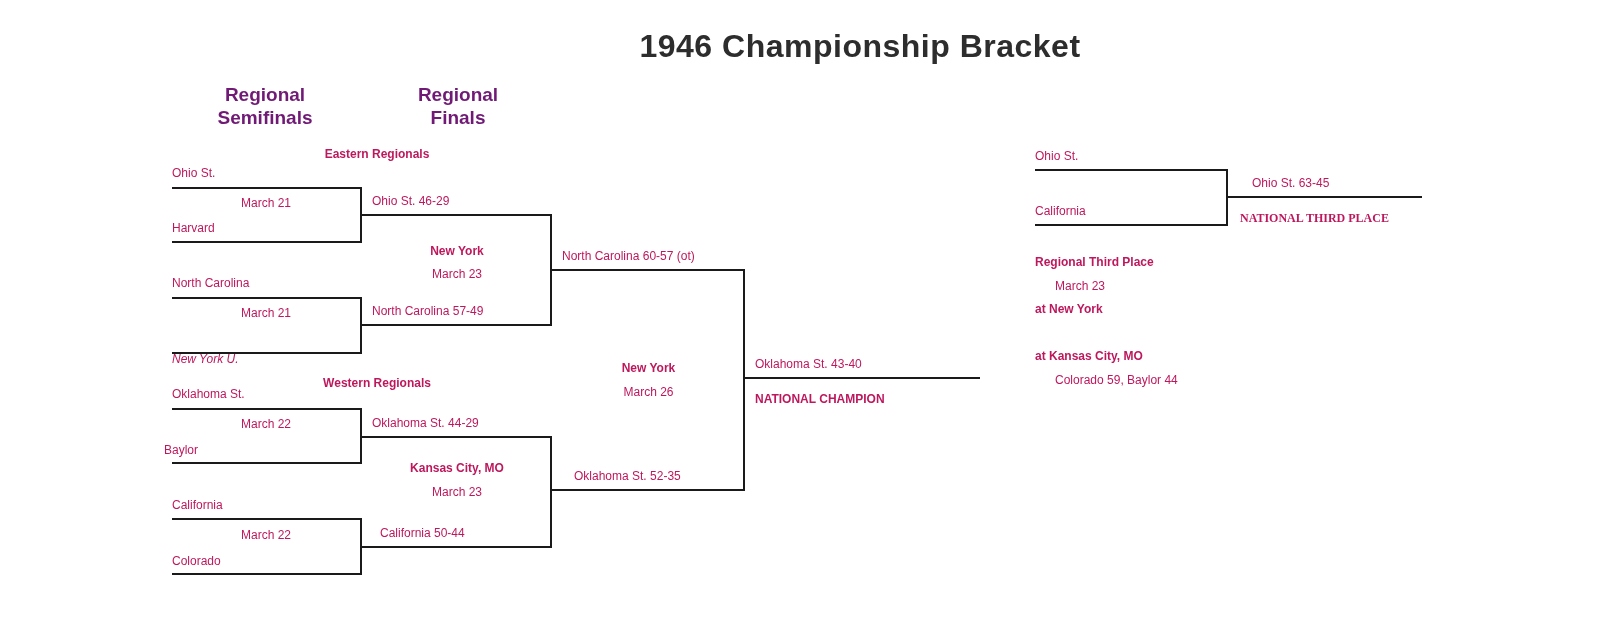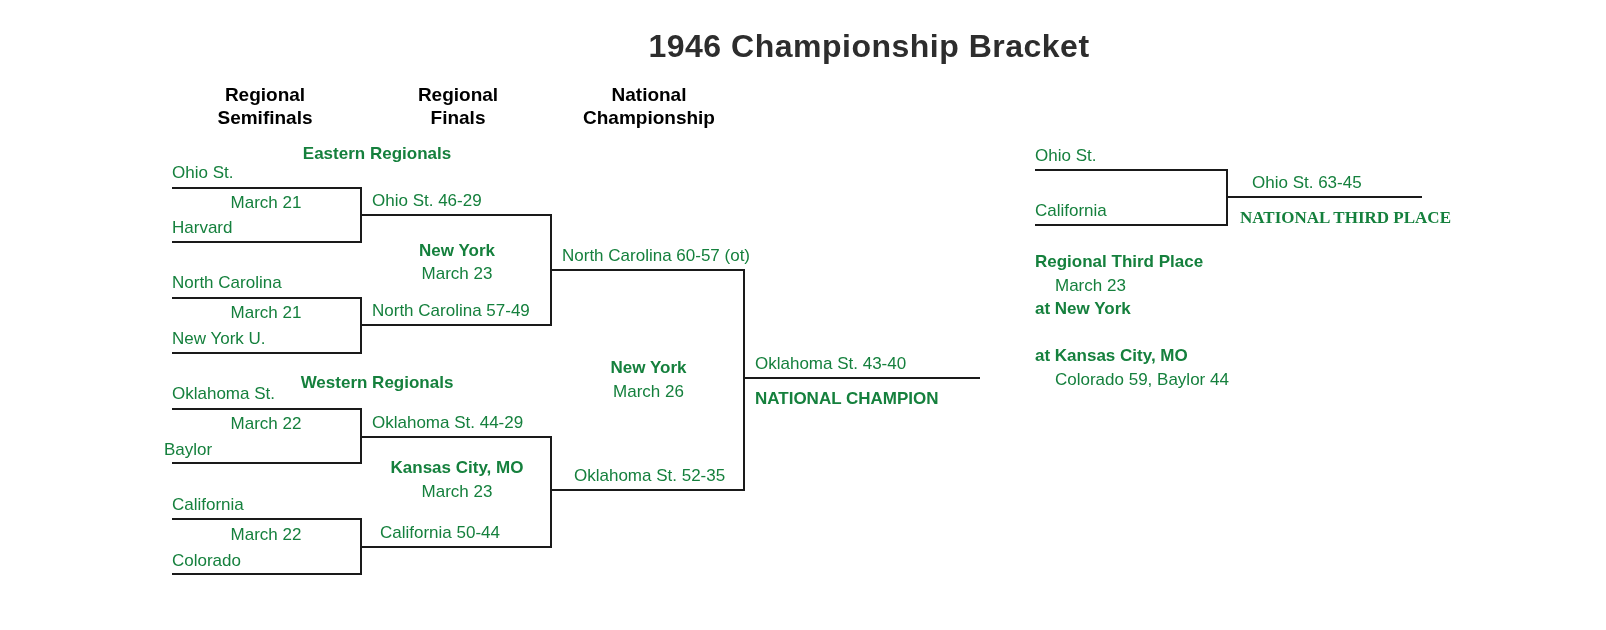--- a/index.html
+++ b/index.html
@@ -16,70 +16,67 @@
   .title {
     position: absolute;
     top: 28px;
     left: 860px;
     transform: translateX(-50%);
     font-size: 32px;
     font-weight: bold;
     letter-spacing: 0.5px;
     color: #2d2d2d;
     white-space: nowrap;
-    margin-left: 9px;
   }
   .round-header {
     position: absolute;
     width: 200px;
     font-size: 19px;
     font-weight: bold;
     text-align: center;
     line-height: 23px;
     white-space: pre-line;
-    color: #000000;
+    color: #701a75;
   }
   .txt {
     position: absolute;
-    font-size: 17px;
+    font-size: 12px;
     line-height: 20px;
     white-space: nowrap;
-    color: #15803d;
+    color: #be185d;
   }
   .bold { font-weight: bold; }
   .center { text-align: center; white-space: nowrap; }
   .hline { position: absolute; height: 2px; background: #1a1a1a; }
   .vline { position: absolute; width: 2px; background: #1a1a1a; }
 </style>
 </head>
 <body>
 
 <div class="page">
 
   <div class="title">1946 Championship Bracket</div>
 
   <div class="round-header" style="left:165px; top:83px;">Regional
 Semifinals</div>
   <div class="round-header" style="left:358px; top:83px;">Regional
 Finals</div>
-  <div class="round-header" style="left:549px; top:83px;">National
-Championship</div>
 
   <div class="txt bold center" style="left:267px; top:144px; width:220px;">Eastern Regionals</div>
 
   <div class="txt" style="left:172px; top:163px;">Ohio St.</div>
   <div class="txt center" style="left:172px; top:193px; width:188px;">March 21</div>
   <div class="txt" style="left:172px; top:218px;">Harvard</div>
   <div class="hline" style="left:172px; top:187px; width:190px;"></div>
   <div class="hline" style="left:172px; top:241px; width:190px;"></div>
   <div class="vline" style="left:360px; top:187px; height:56px;"></div>
 
   <div class="txt" style="left:172px; top:273px;">North Carolina</div>
   <div class="txt center" style="left:172px; top:303px; width:188px;">March 21</div>
-  <div class="txt" style="left:172px; top:329px;">New York U.</div>
+  <div class="txt" style="left:172px; top:349px;font-style:italic;">New York U.</div>
   <div class="hline" style="left:172px; top:297px; width:190px;"></div>
   <div class="hline" style="left:172px; top:352px; width:190px;"></div>
   <div class="vline" style="left:360px; top:297px; height:57px;"></div>
 
   <div class="txt" style="left:372px; top:191px;">Ohio St. 46-29</div>
   <div class="txt bold center" style="left:362px; top:241px; width:190px;">New York</div>
   <div class="txt center" style="left:362px; top:264px; width:190px;">March 23</div>
   <div class="txt" style="left:372px; top:301px;">North Carolina 57-49</div>
   <div class="hline" style="left:360px; top:214px; width:192px;"></div>
   <div class="hline" style="left:360px; top:324px; width:192px;"></div>

